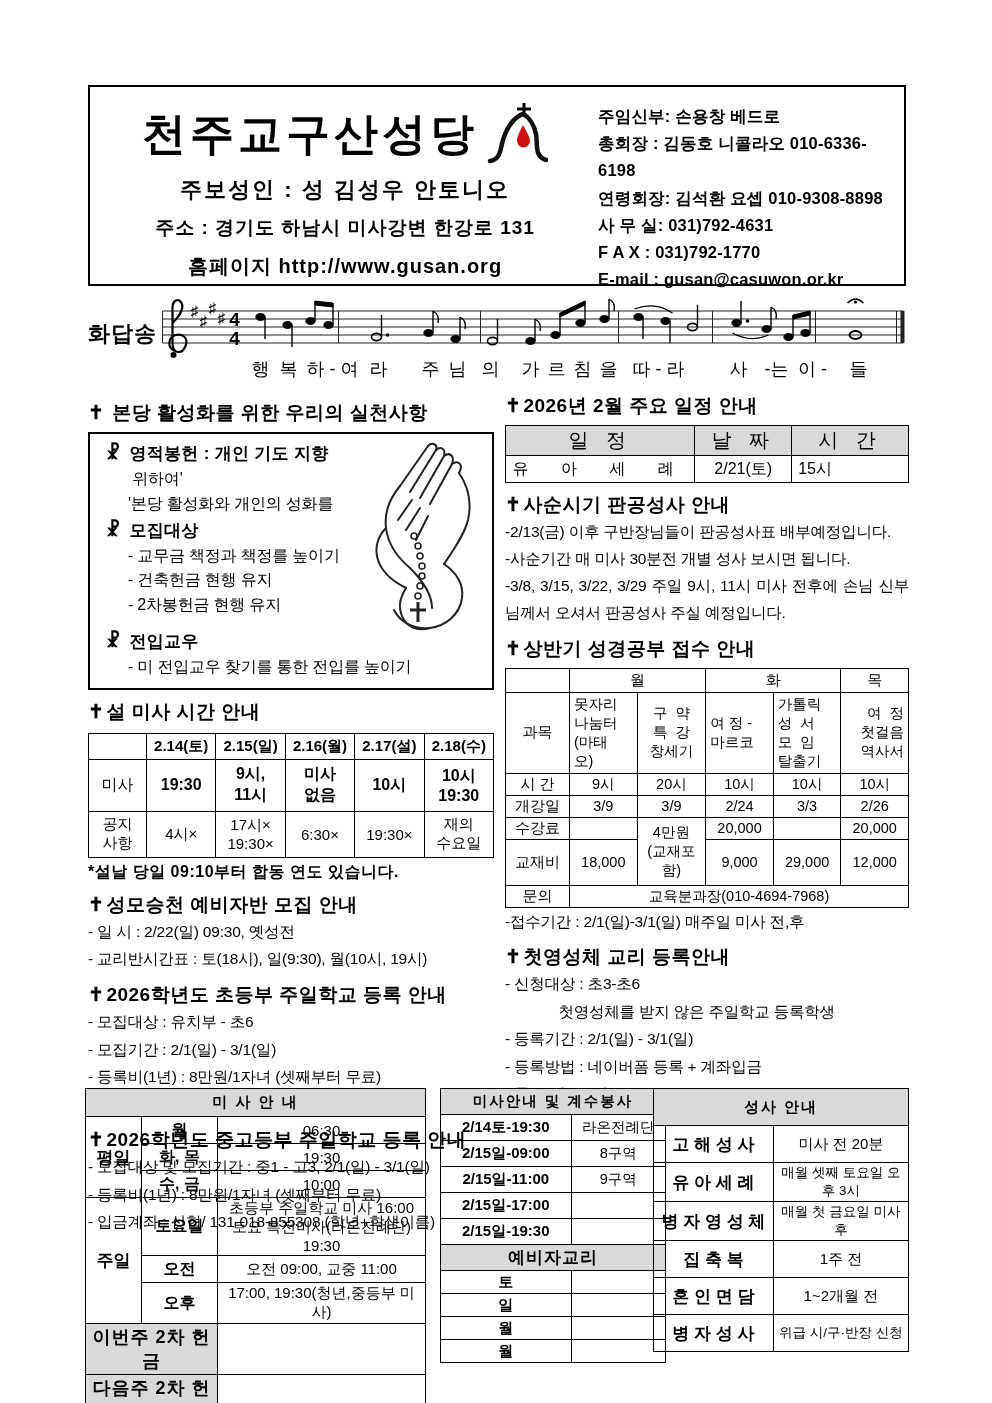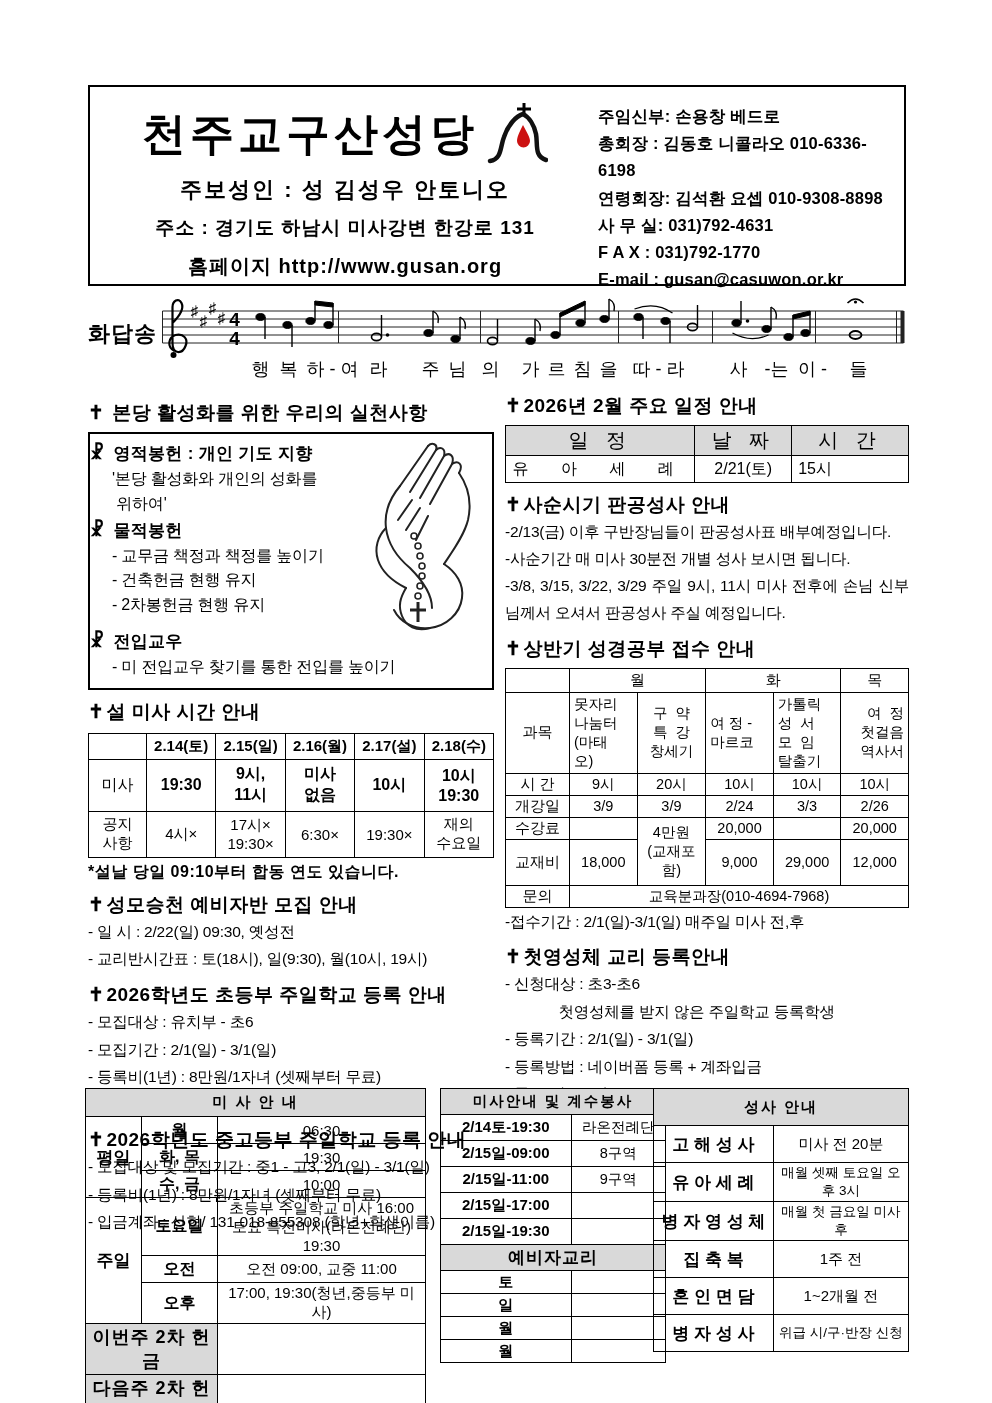--- a/index.html
+++ b/index.html
@@ -36,21 +36,21 @@
   
   .col-left  { position:absolute; left:88px;  top:391px; width:406px; }
   .col-right { position:absolute; left:505px; top:393px; width:404px; }
 
   .section-title { font-size:19px; font-weight:bold; letter-spacing:0.5px; margin-top:9px; display:flex; align-items:baseline; }
   .cross-icon { font-size:19px; font-weight:bold; margin-right:2px; }
   .body-line { font-size:15.5px; line-height:1.78; letter-spacing:-0.2px; }
 
   
   .practice-box {
-    border:2px solid #000; margin-top:6px; padding:6px 8px 8px 0;
+    border:2px solid #000; margin-top:6px; padding:6px 8px 8px 16px;
     position:relative; min-height:218px;
   }
   .practice-item-head { font-size:17px; font-weight:bold; letter-spacing:0.3px; line-height:1.5; }
   .chi-rho { font-size:18px; font-weight:bold; margin-right:4px; }
   .practice-sub { font-size:16px; line-height:1.55; padding-left:22px; letter-spacing:-0.2px; }
   .hands-art { position:absolute; right:4px; top:6px; }
 
   
   table { border-collapse:collapse; }
   td, th { border:1px solid #000; padding:1px 2px; }
@@ -275,27 +275,27 @@
             <line x1="70" y1="170" x2="86" y2="170"></line>
         </g>
       </svg>
     </div>
 
     <div>
       <div class="practice-item-head">
         <span class="chi-rho">☧</span>
         <span>영적봉헌 : 개인 기도 지향</span>
       </div>
+      <div class="practice-sub pre"> 위하여'</div>
       <div class="practice-sub">'본당 활성화와 개인의 성화를</div>
-      <div class="practice-sub pre"> 위하여'</div>
     </div>
     <div>
       <div class="practice-item-head">
         <span class="chi-rho">☧</span>
-        <span>물적봉헌</span>
+        <span>모집대상</span>
       </div>
       <div class="practice-sub">- 교무금 책정과 책정를 높이기</div>
       <div class="practice-sub">- 건축헌금  현행 유지</div>
       <div class="practice-sub">- 2차봉헌금 현행 유지</div>
     </div>
     <div style="margin-top:10px;">
       <div class="practice-item-head">
         <span class="chi-rho">☧</span>
         <span>전입교우</span>
       </div>

